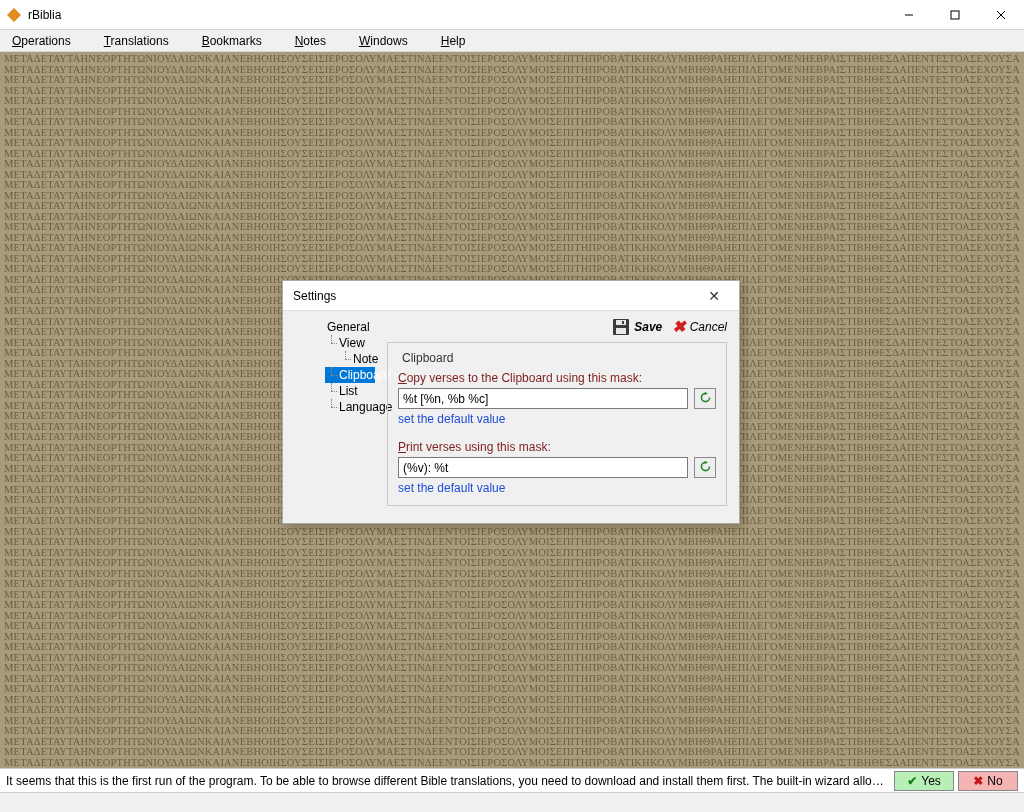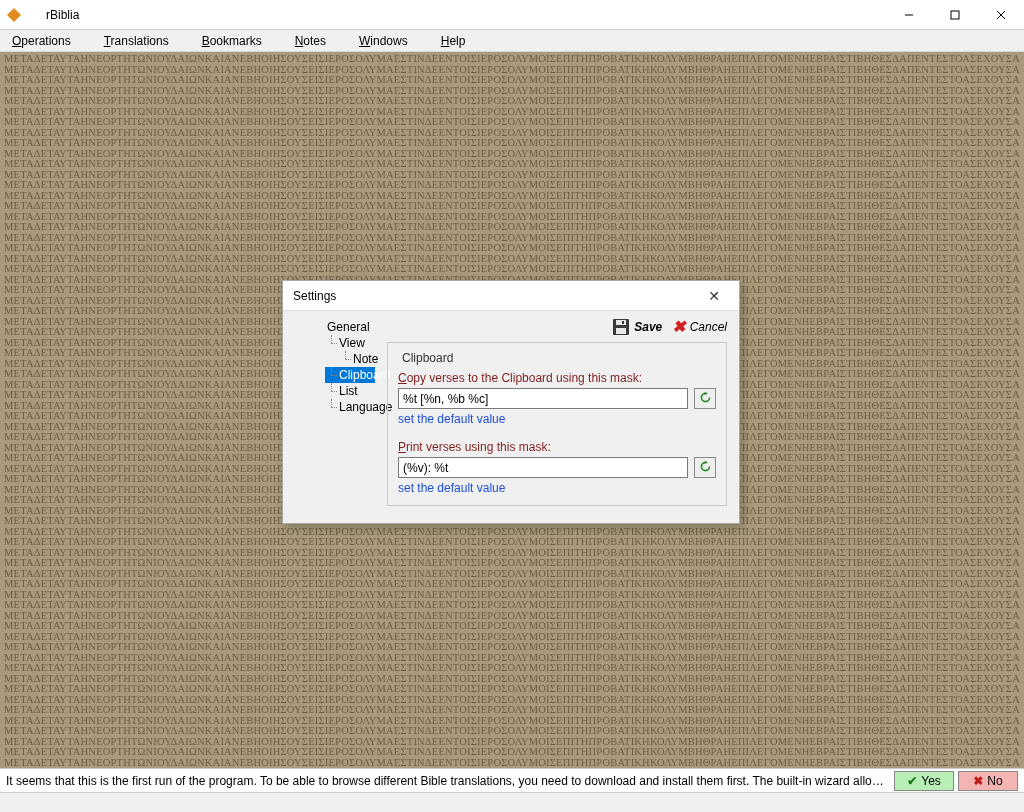--- a/index.html
+++ b/index.html
@@ -16,21 +16,21 @@
   height: 30px;
   background: #fff;
   display: flex;
   align-items: center;
   border-bottom: 1px solid #d0d0d0;
 }
 .titlebar .app-icon {
   width: 16px; height: 16px; margin: 0 6px;
   display:inline-flex;align-items:center;justify-content:center;
 }
-.titlebar .title { flex: 0 0 auto; margin-left:18px; color:#000; }
+.titlebar .title { flex: 0 0 auto; margin-left:0; color:#000; }
 .titlebar .spacer { flex: 1; }
 .win-controls { display:flex; height:100%; }
 .win-btn {
   width: 46px; height: 100%;
   display:flex; align-items:center; justify-content:center;
   color:#000;
 }
 .menubar {
   height: 22px;
   background: #f0f0f0;

